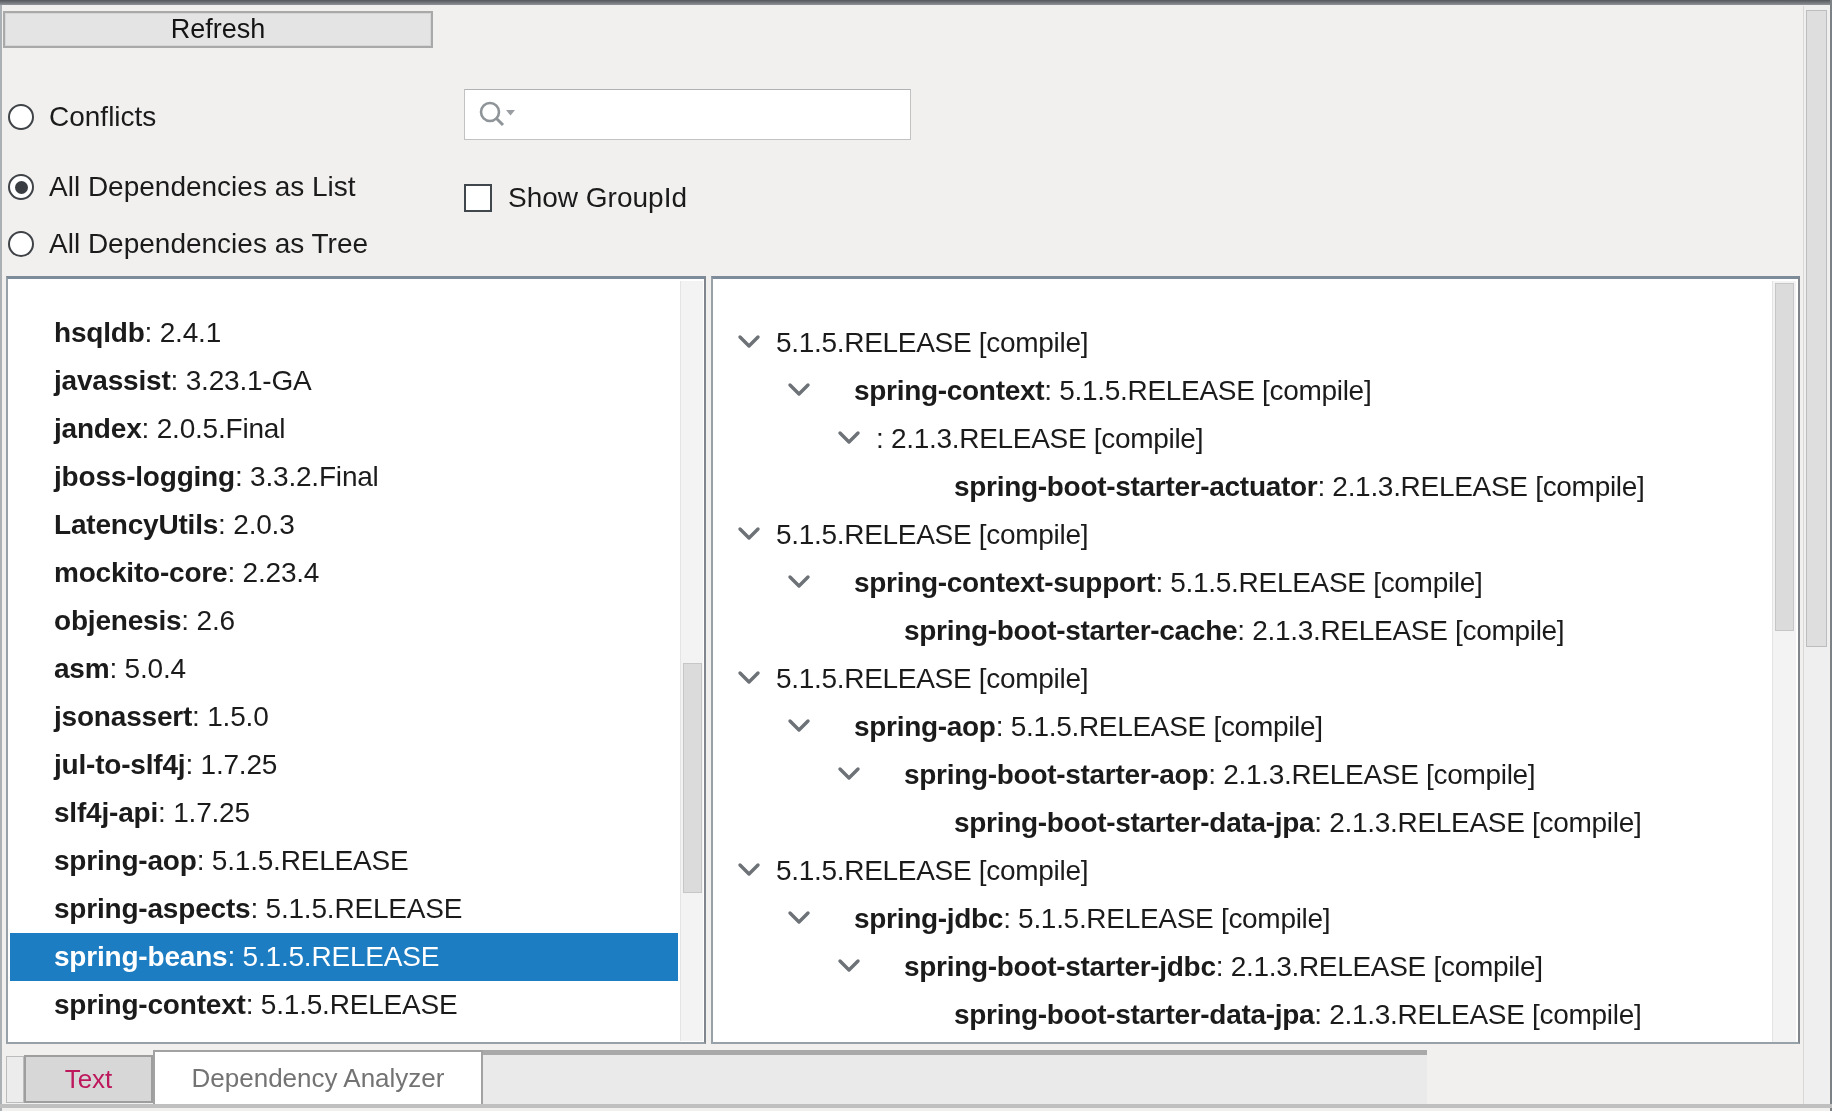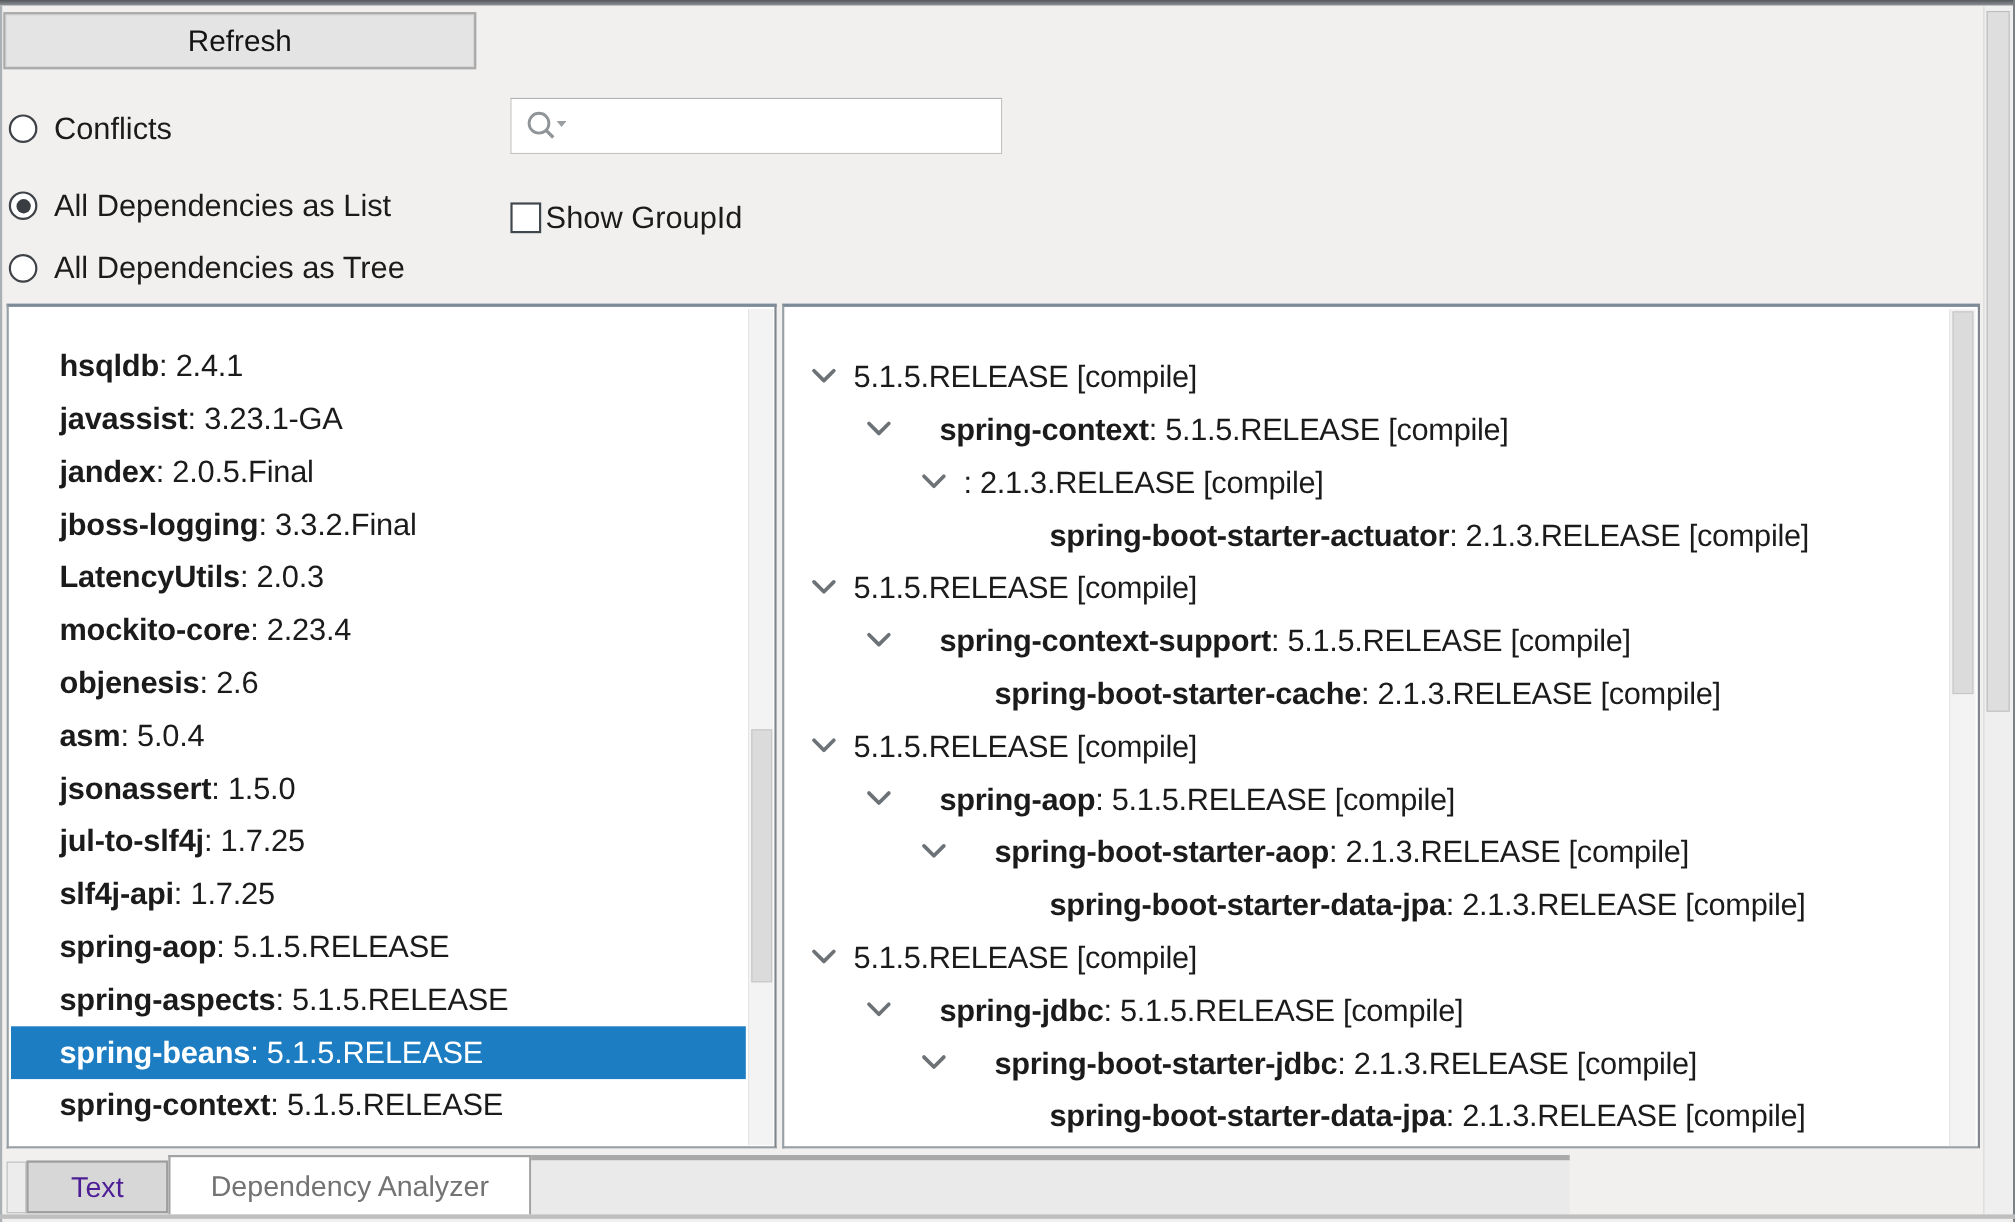--- a/index.html
+++ b/index.html
@@ -11,31 +11,31 @@
     -webkit-font-smoothing:antialiased;
   }
   
   .win-top{position:absolute;left:0;top:0;width:1832px;height:5px;
     background:linear-gradient(#54585c,#8f9397);}
   .win-left{position:absolute;left:0;top:5px;width:2px;height:1106px;background:#aab0b4;}
   .win-right{position:absolute;left:1830px;top:0;width:2px;height:1111px;background:#7c8186;}
 
   
   .btn{
-    position:absolute;left:3px;top:11px;width:430px;height:52px;
+    position:absolute;left:3px;top:11px;width:430px;height:37px;
     background:#e5e4e4;border:2px solid #a9a9a9;box-sizing:border-box;
     font-size:27px;color:#141414;display:flex;align-items:center;justify-content:center;
     box-shadow:inset 0 0 0 1px #d6d6d6;
   }
   .radio-row{position:absolute;display:flex;align-items:center;gap:15px;height:52px;font-size:28px;}
   .radio-circ{width:26px;height:26px;border:2.5px solid #3f4347;border-radius:50%;
     background:#fff;box-sizing:border-box;position:relative;flex:0 0 auto;}
   .radio-circ.on::after{content:"";position:absolute;left:50%;top:50%;width:13px;height:13px;
     margin:-6.5px 0 0 -6.5px;border-radius:50%;background:#3a3e42;}
-  .chk-row{position:absolute;display:flex;align-items:center;gap:4px;height:56px;font-size:28px;}
+  .chk-row{position:absolute;display:flex;align-items:center;gap:16px;height:56px;font-size:28px;}
   .chk-box{width:28px;height:28px;border:2.5px solid #41484d;background:#fff;box-sizing:border-box;flex:0 0 auto;}
   .search{
     position:absolute;left:464px;top:89px;width:447px;height:51px;box-sizing:border-box;
     background:#fff;border:1px solid #c2c2c2;border-top-color:#b2b2b2;
     display:flex;align-items:center;padding-left:12px;gap:8px;
   }
   .search input{
     border:none;outline:none;flex:1;height:40px;font-size:26px;
     font-family:"Liberation Sans","DejaVu Sans",sans-serif;background:transparent;
   }
@@ -67,21 +67,21 @@
   #right-sb{left:1059px;top:2px;width:24px;height:761px;}
   #right-sb .sb-thumb{top:2px;height:348px;}
   #outer-sb{position:absolute;left:1803px;top:6px;width:26px;height:1098px;background:#efefef;border-left:1px solid #d8d8d8;box-sizing:border-box;}
   #outer-sb .sb-thumb{top:4px;height:637px;width:21px;background:#dedede;border-color:#bdbdbd;}
 
   
   .tab-corner{position:absolute;left:6px;top:1056px;width:18px;height:47px;
     background:#ececec;border:1px solid #bcbcbc;box-sizing:border-box;}
   .tab{position:absolute;box-sizing:border-box;display:flex;align-items:center;justify-content:center;
     font-size:26px;color:#737373;}
-  .tab.inactive{left:24px;top:1055px;width:129px;height:48px;background:#d8d7d7;border:2px solid #9e9e9e;color:#4c1d95;}
+  .tab.inactive{left:24px;top:1055px;width:129px;height:48px;background:#d8d7d7;border:2px solid #9e9e9e;color:#be185d;}
   .tab.active{left:153px;top:1050px;width:330px;height:54px;background:#fff;
     border:2px solid #a2a2a2;border-bottom:none;}
   .tabstrip-border{position:absolute;left:483px;top:1050px;width:944px;height:5px;background:#a9a9a9;}
   .tabstrip-fill{position:absolute;left:483px;top:1055px;width:944px;height:49px;background:#ebeaea;}
   .bottom-rule{position:absolute;left:0;top:1104px;width:1832px;height:4px;background:#bfbfbf;}
 </style>
 </head>
 <body style="--sel-bg: #1d7dc2; --sel-fg: #ffffff;">
 
 <div class="win-top"></div>

